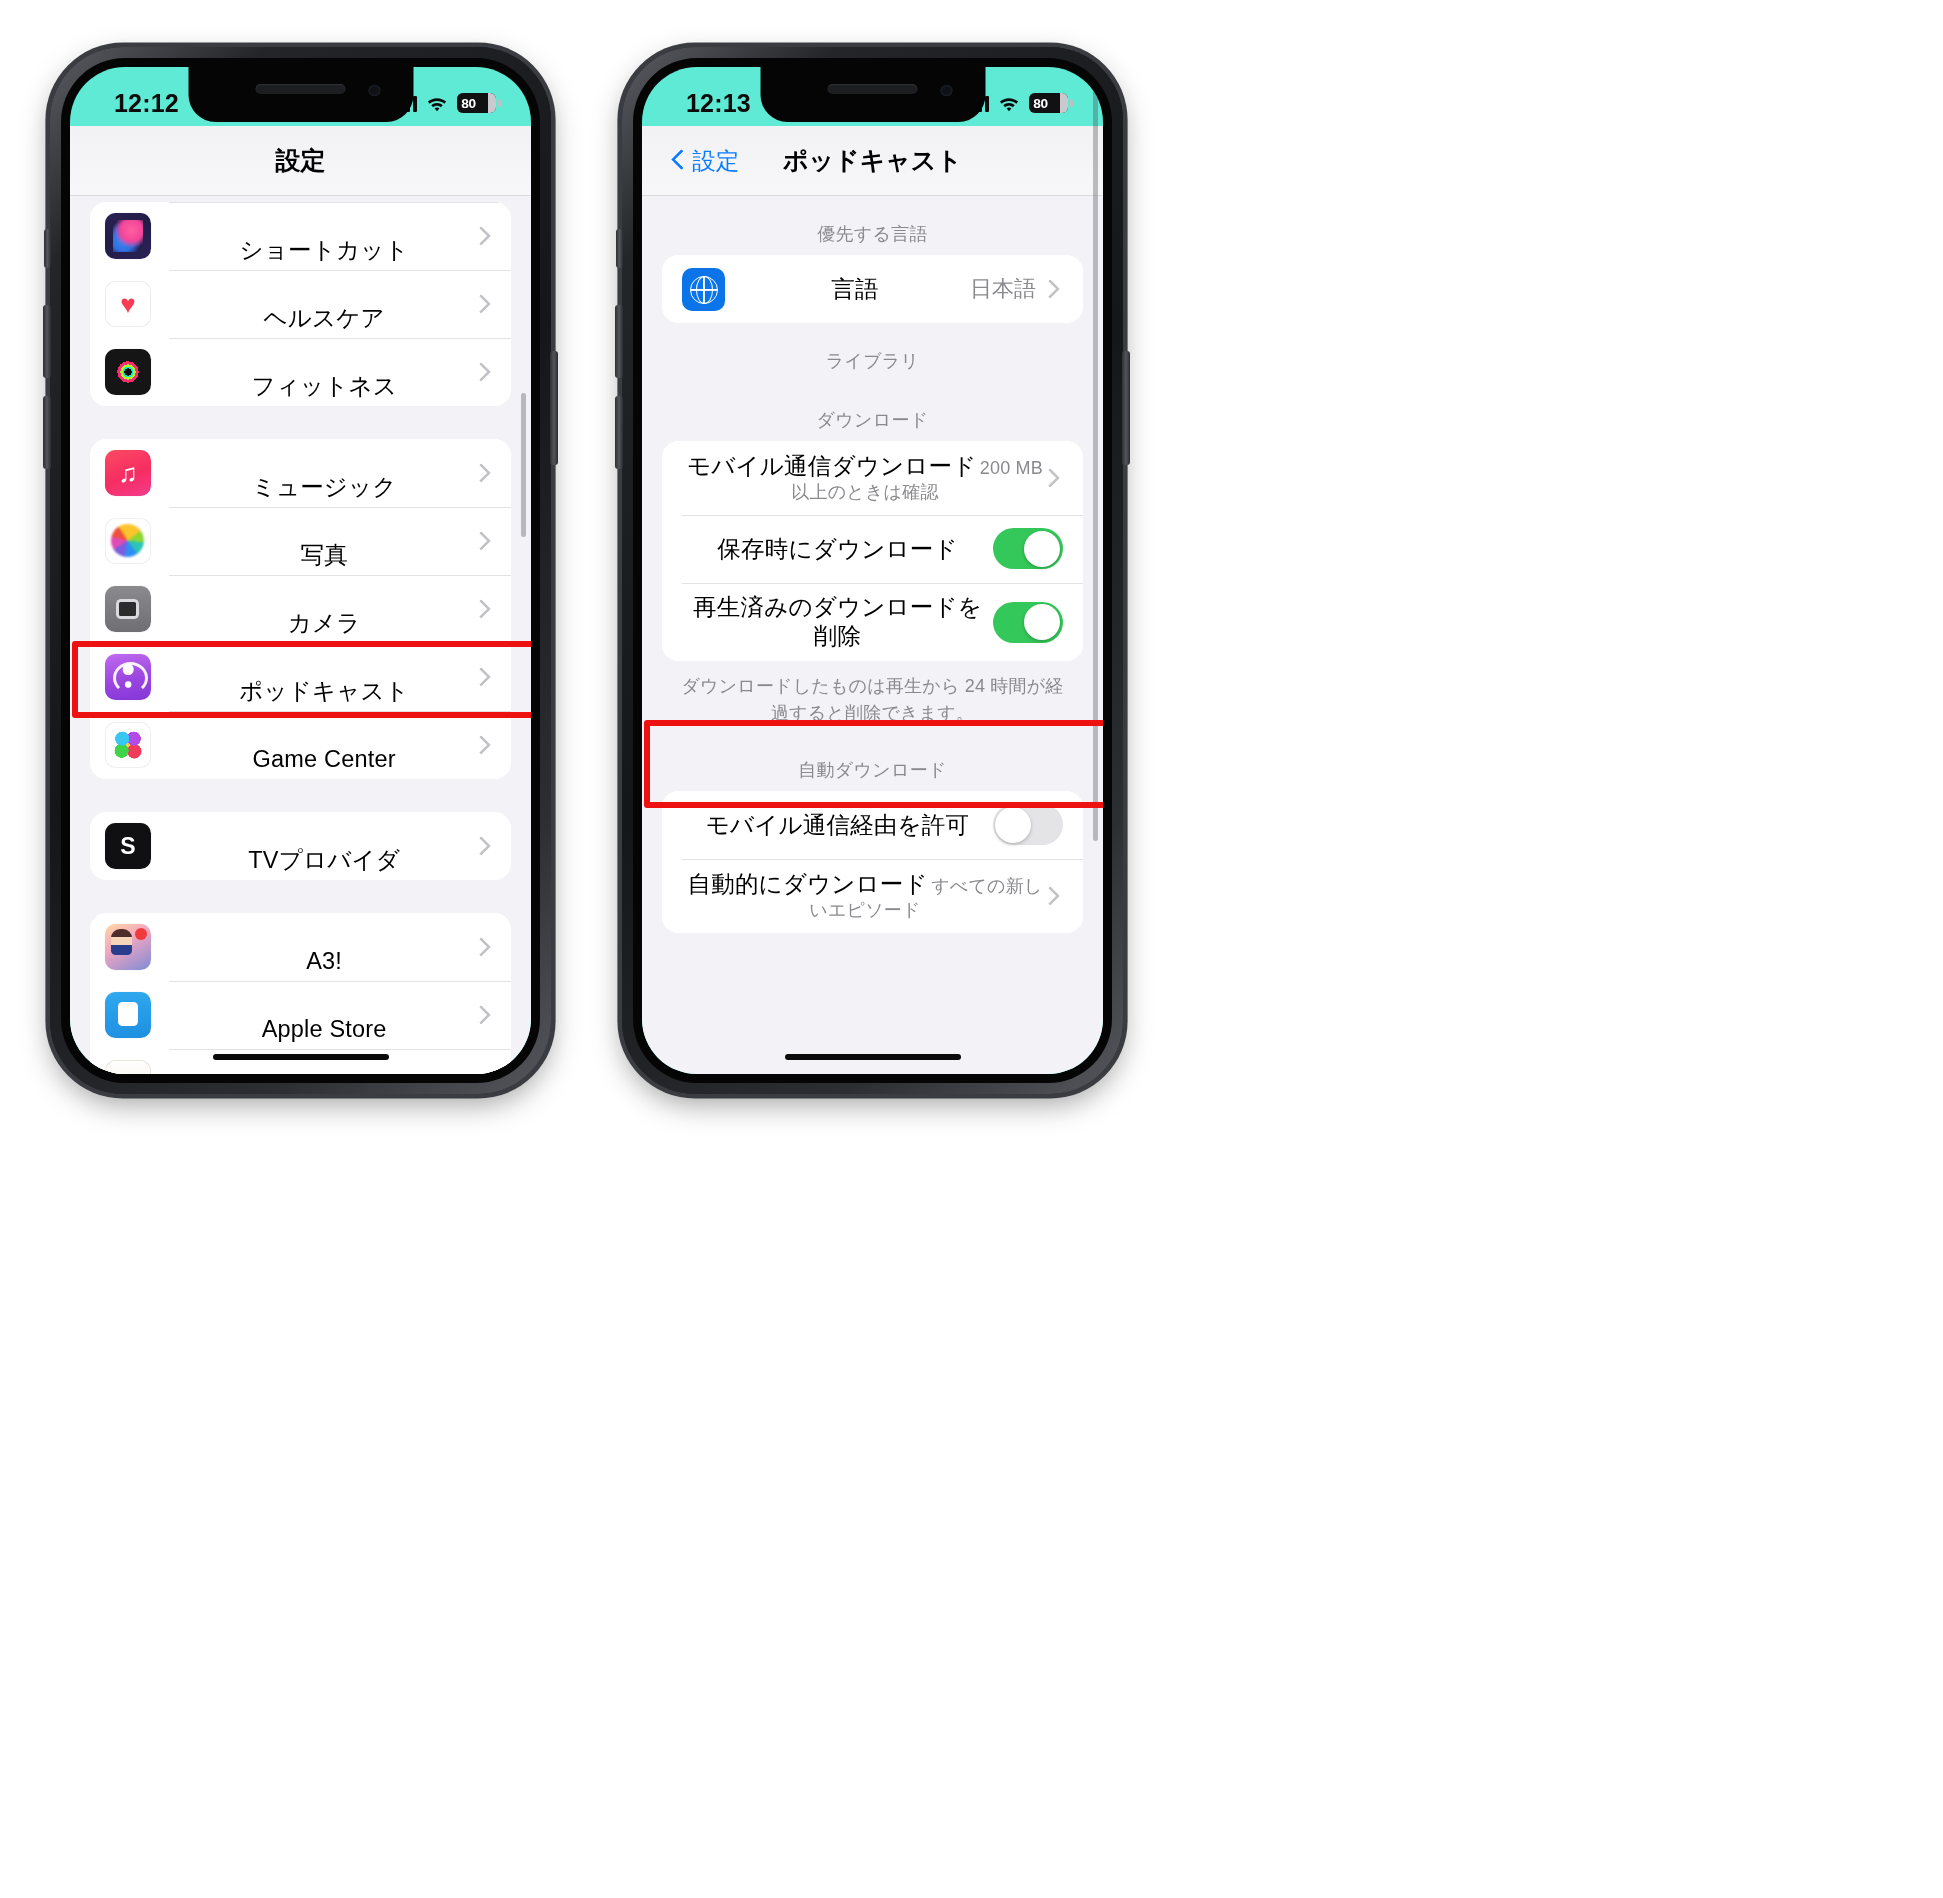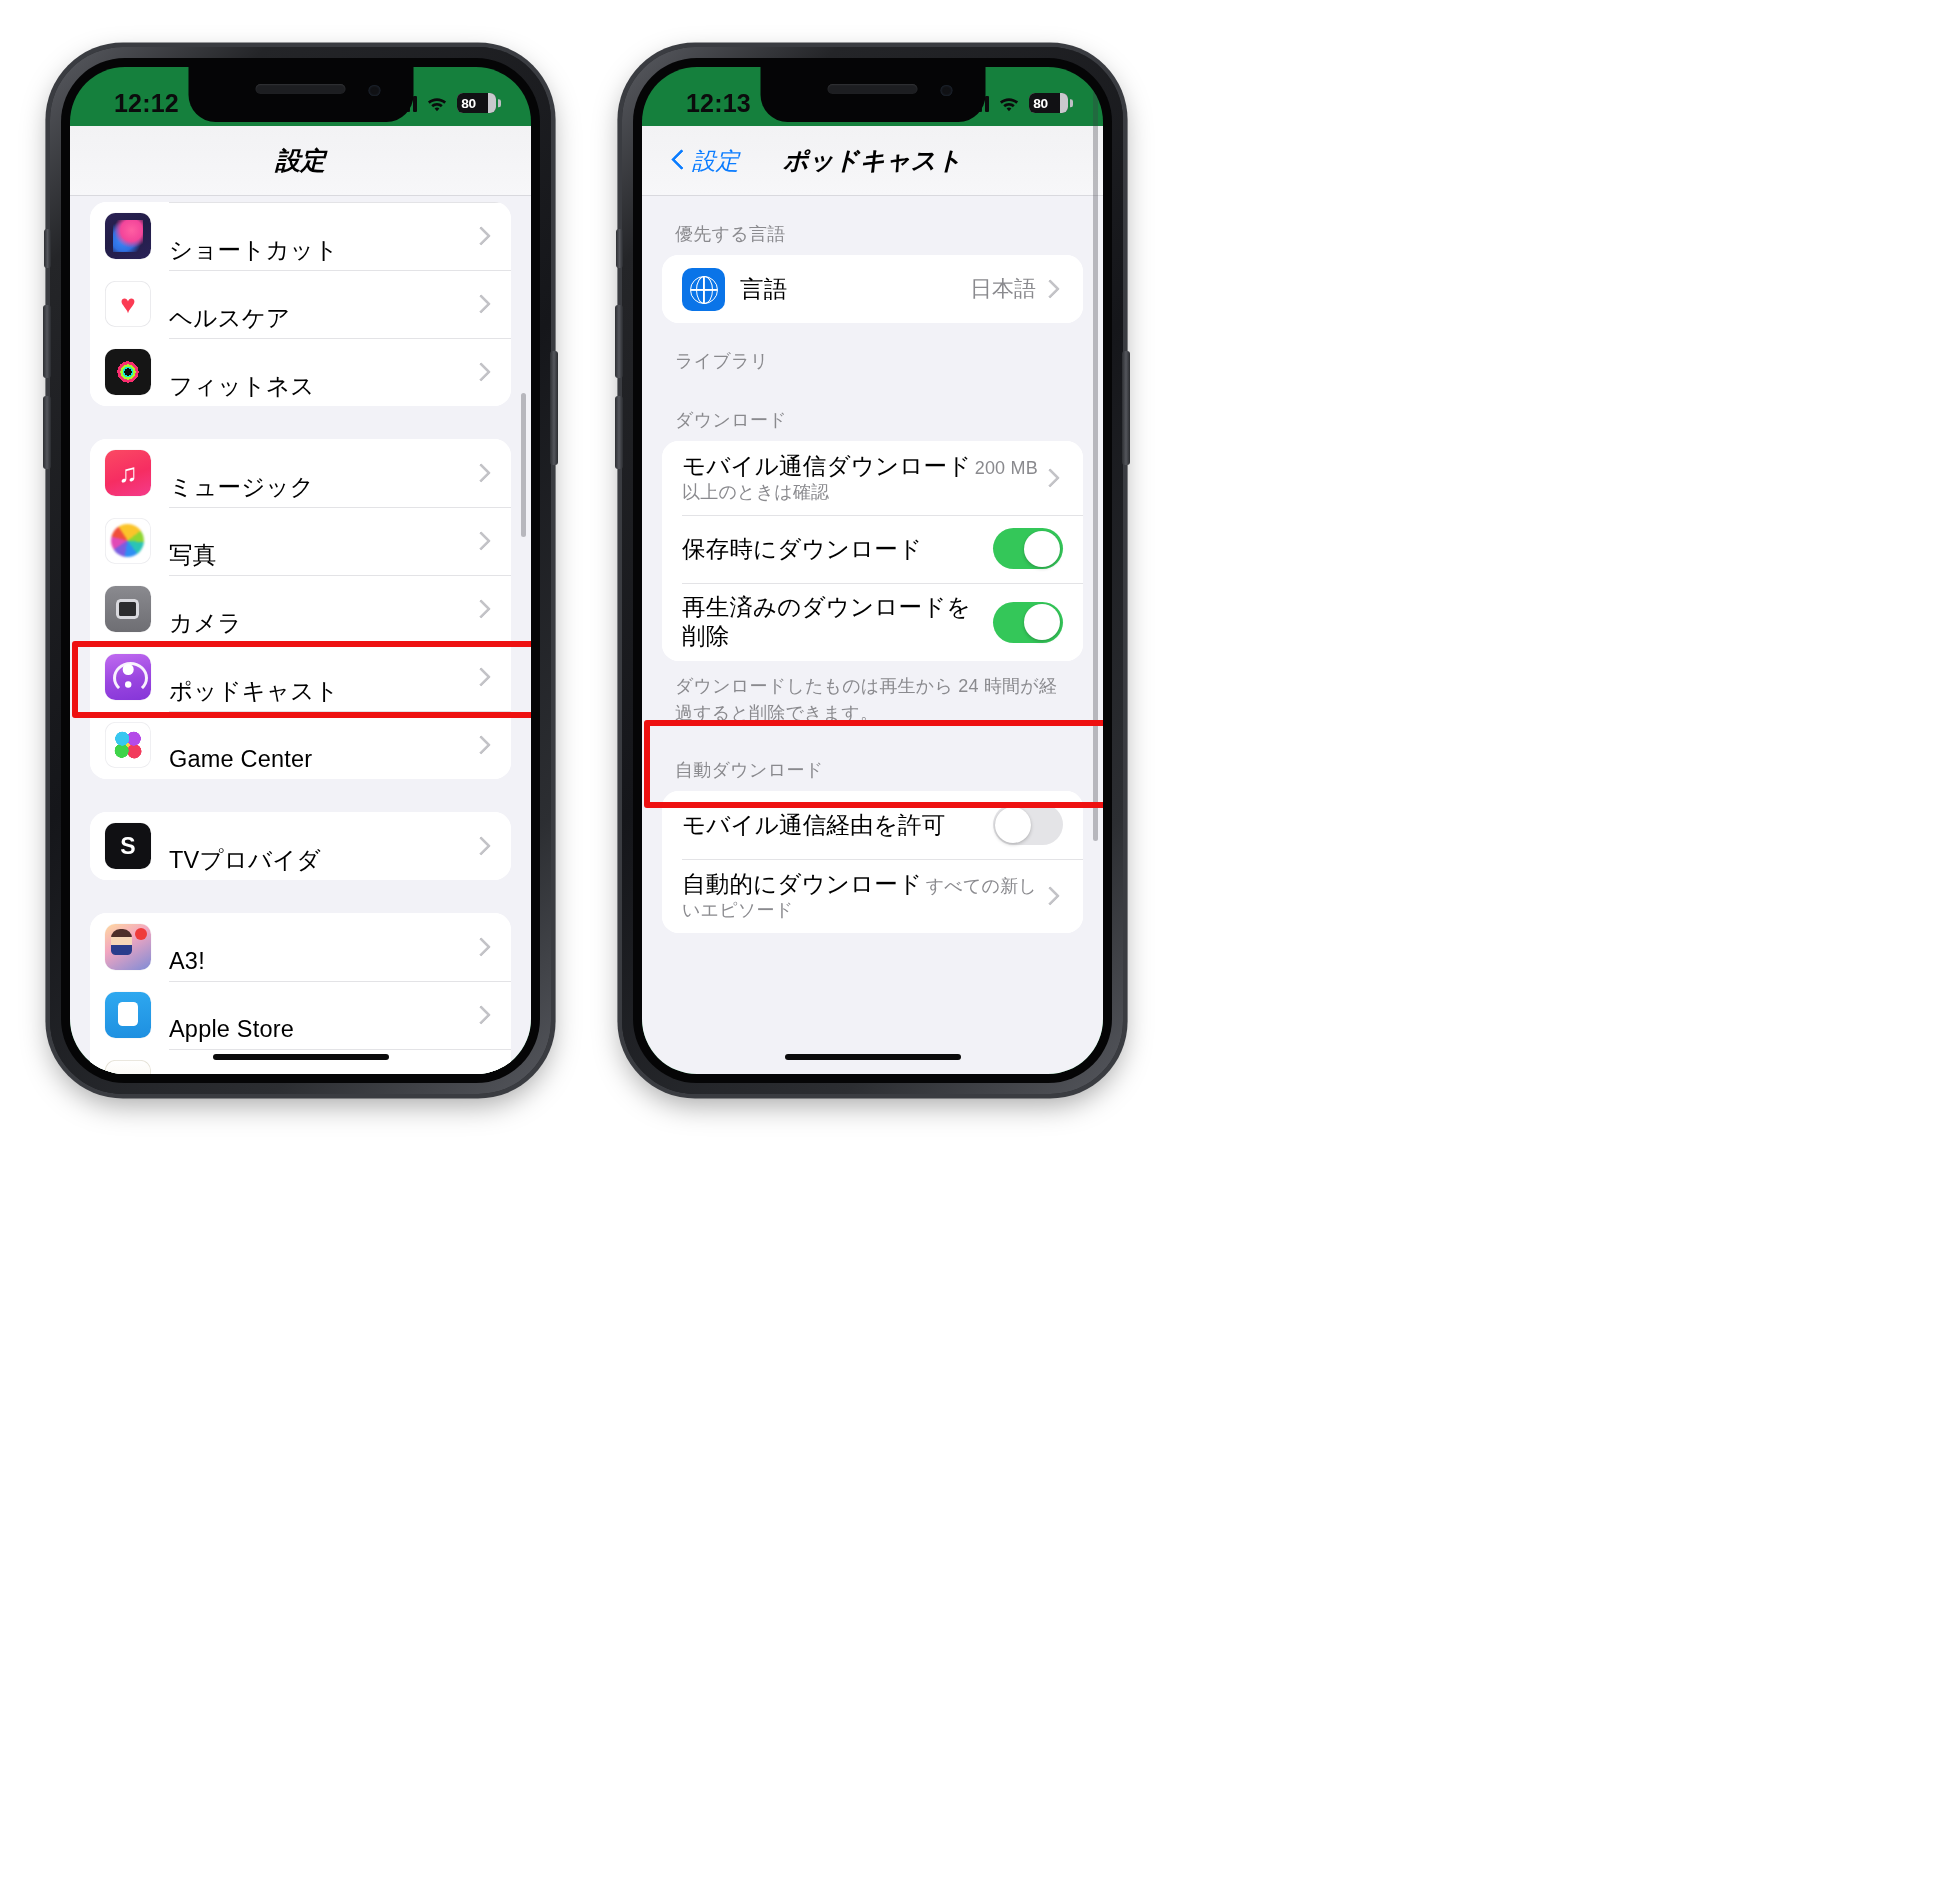--- a/index.html
+++ b/index.html
@@ -39,22 +39,23 @@
     position: absolute; inset: 10.6px;
     border-radius: 64px;
     background: #050506;
     z-index: 1;
   }
   .screen {
     position: absolute;
     left: 20px; top: 20px; right: 20px; bottom: 20px;
     border-radius: 55px;
     overflow: hidden;
-    background: #15803d;
+    background: #5eead4;
     z-index: 2;
+    text-align: center;
   }
 
   
   .btn-side {
     position: absolute;
     background: linear-gradient(90deg,#2d2f33,#54565c,#2a2c30);
     border-radius: 3px;
     z-index: 0;
   }
   .phone.left .b-silent { left: -6px; top: 182px;  width: 6.8px; height: 39px; }
@@ -155,21 +156,20 @@
   }
 
   
   .navbar {
     position: relative;
     z-index: 20;
     height: 70px;
     display:flex; align-items:center; justify-content:center;
     background: linear-gradient(180deg,#f2f2f4 0%, #f7f7f9 100%);
     border-bottom: 0.8px solid #d9d9de;
-    font-style: italic;
   }
   .navbar .title {
     font-size: 25px; font-weight: 700; color:#000;
   }
   .navbar .back {
     position:absolute; left: 29px; top:50%; transform: translateY(-50%);
     display:flex; align-items:center; gap:7.6px;
     color:#0a7cff;
     font-size: 23.5px;
     font-weight: 400;

